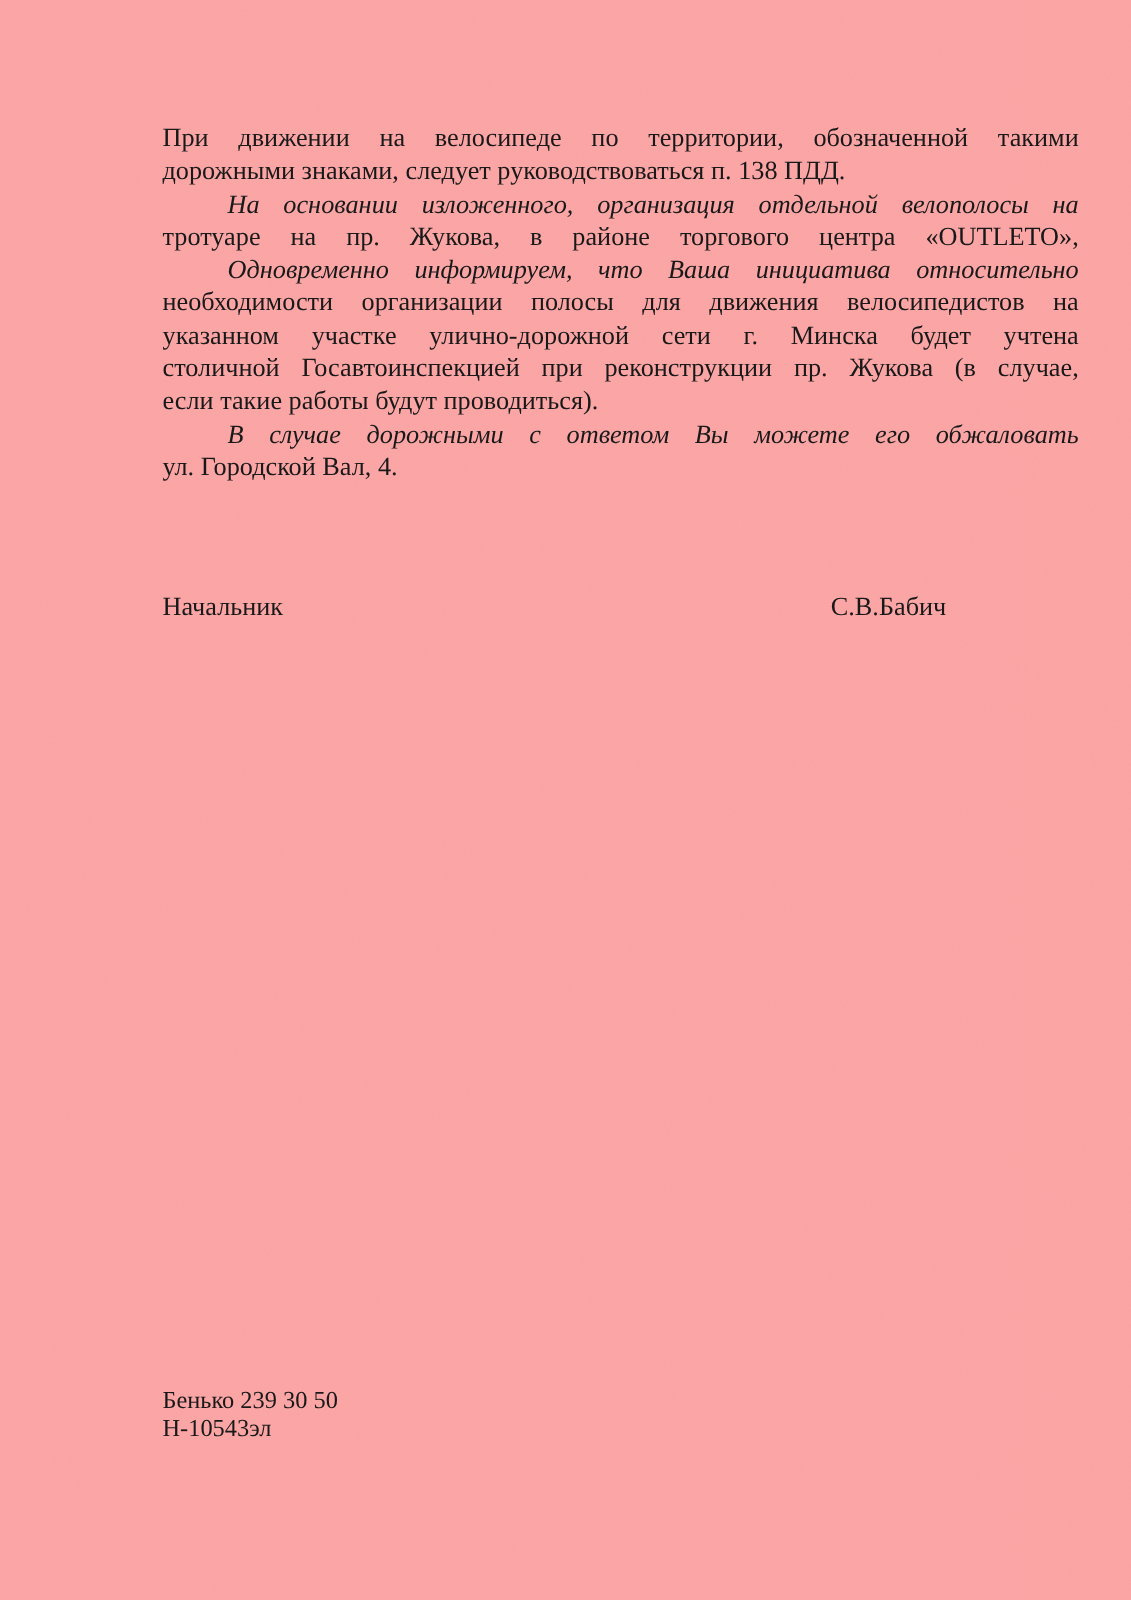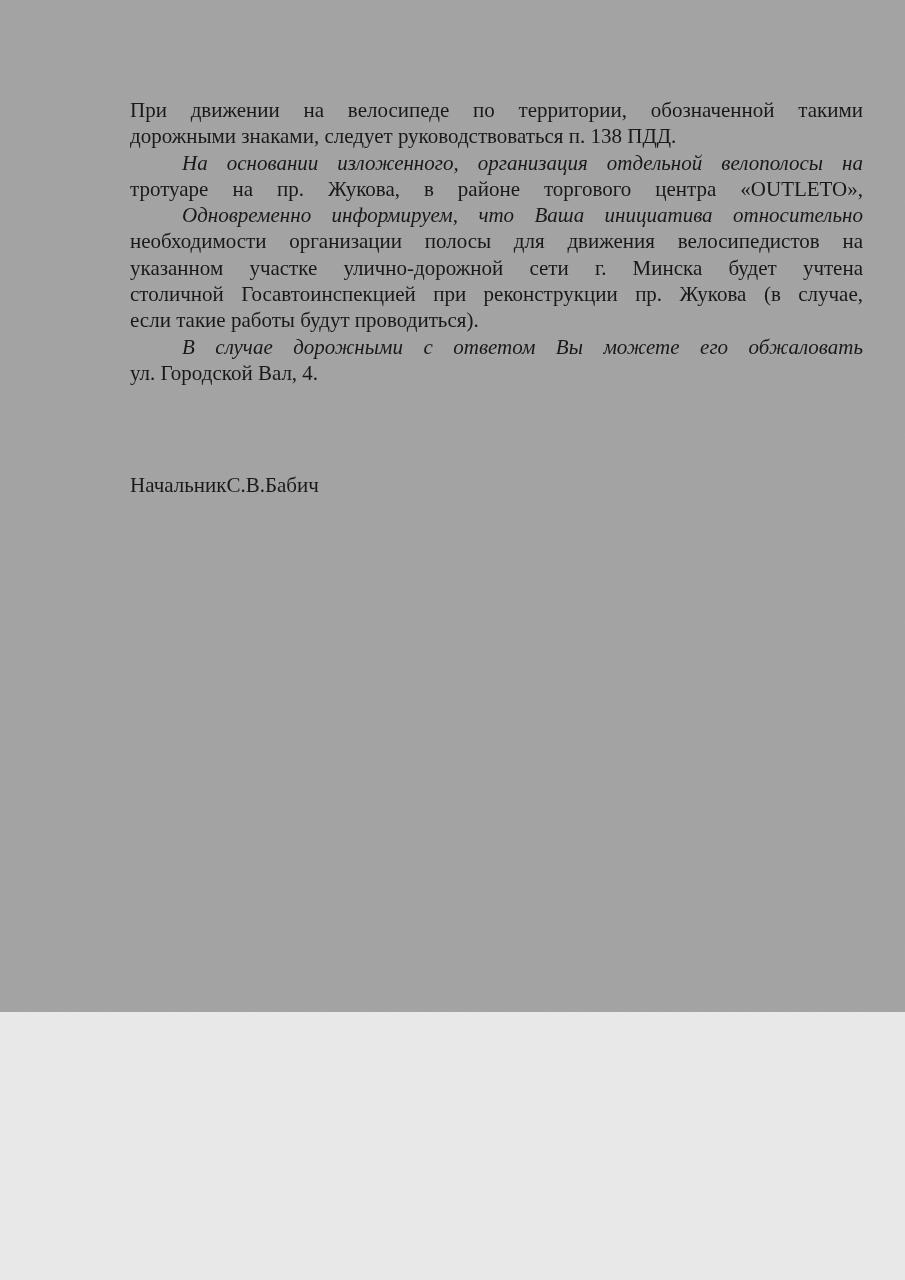--- a/index.html
+++ b/index.html
@@ -1,21 +1,21 @@
 <!DOCTYPE html>
 <html><head>
 <meta charset="utf-8">
 <style>
   * { margin: 0; padding: 0; box-sizing: border-box; }
   html, body { background: #e8e8e8; }
   .page {
     position: relative;
     width: 905px;
-    height: 1012px;
-    background: #a3a3a3;
+    height: 1280px;
+    background: #fca5a5;
     overflow: hidden;
     font-family: "Liberation Serif", "DejaVu Serif", serif;
     color: #161616;
   }
   .letter-body {
     position: absolute;
     top: 97px;
     left: 130px;
     width: 733px;
     font-size: 21px;
@@ -27,21 +27,21 @@
     text-align-last: justify;
     -moz-text-align-last: justify;
   }
   .line.last {
     text-align-last: left;
     -moz-text-align-last: left;
   }
   .line.indent { padding-left: 52px; font-style: italic; }
   .signature-row {
     display: flex;
-    justify-content: flex-start;
+    justify-content: space-between;
     margin-top: 33px;
     padding-right: 106px;
     font-size: 21px;
     line-height: 26.3px;
   }
   .footer-block {
     position: absolute;
     left: 130px;
     top: 1109px;
     font-size: 19.5px;

